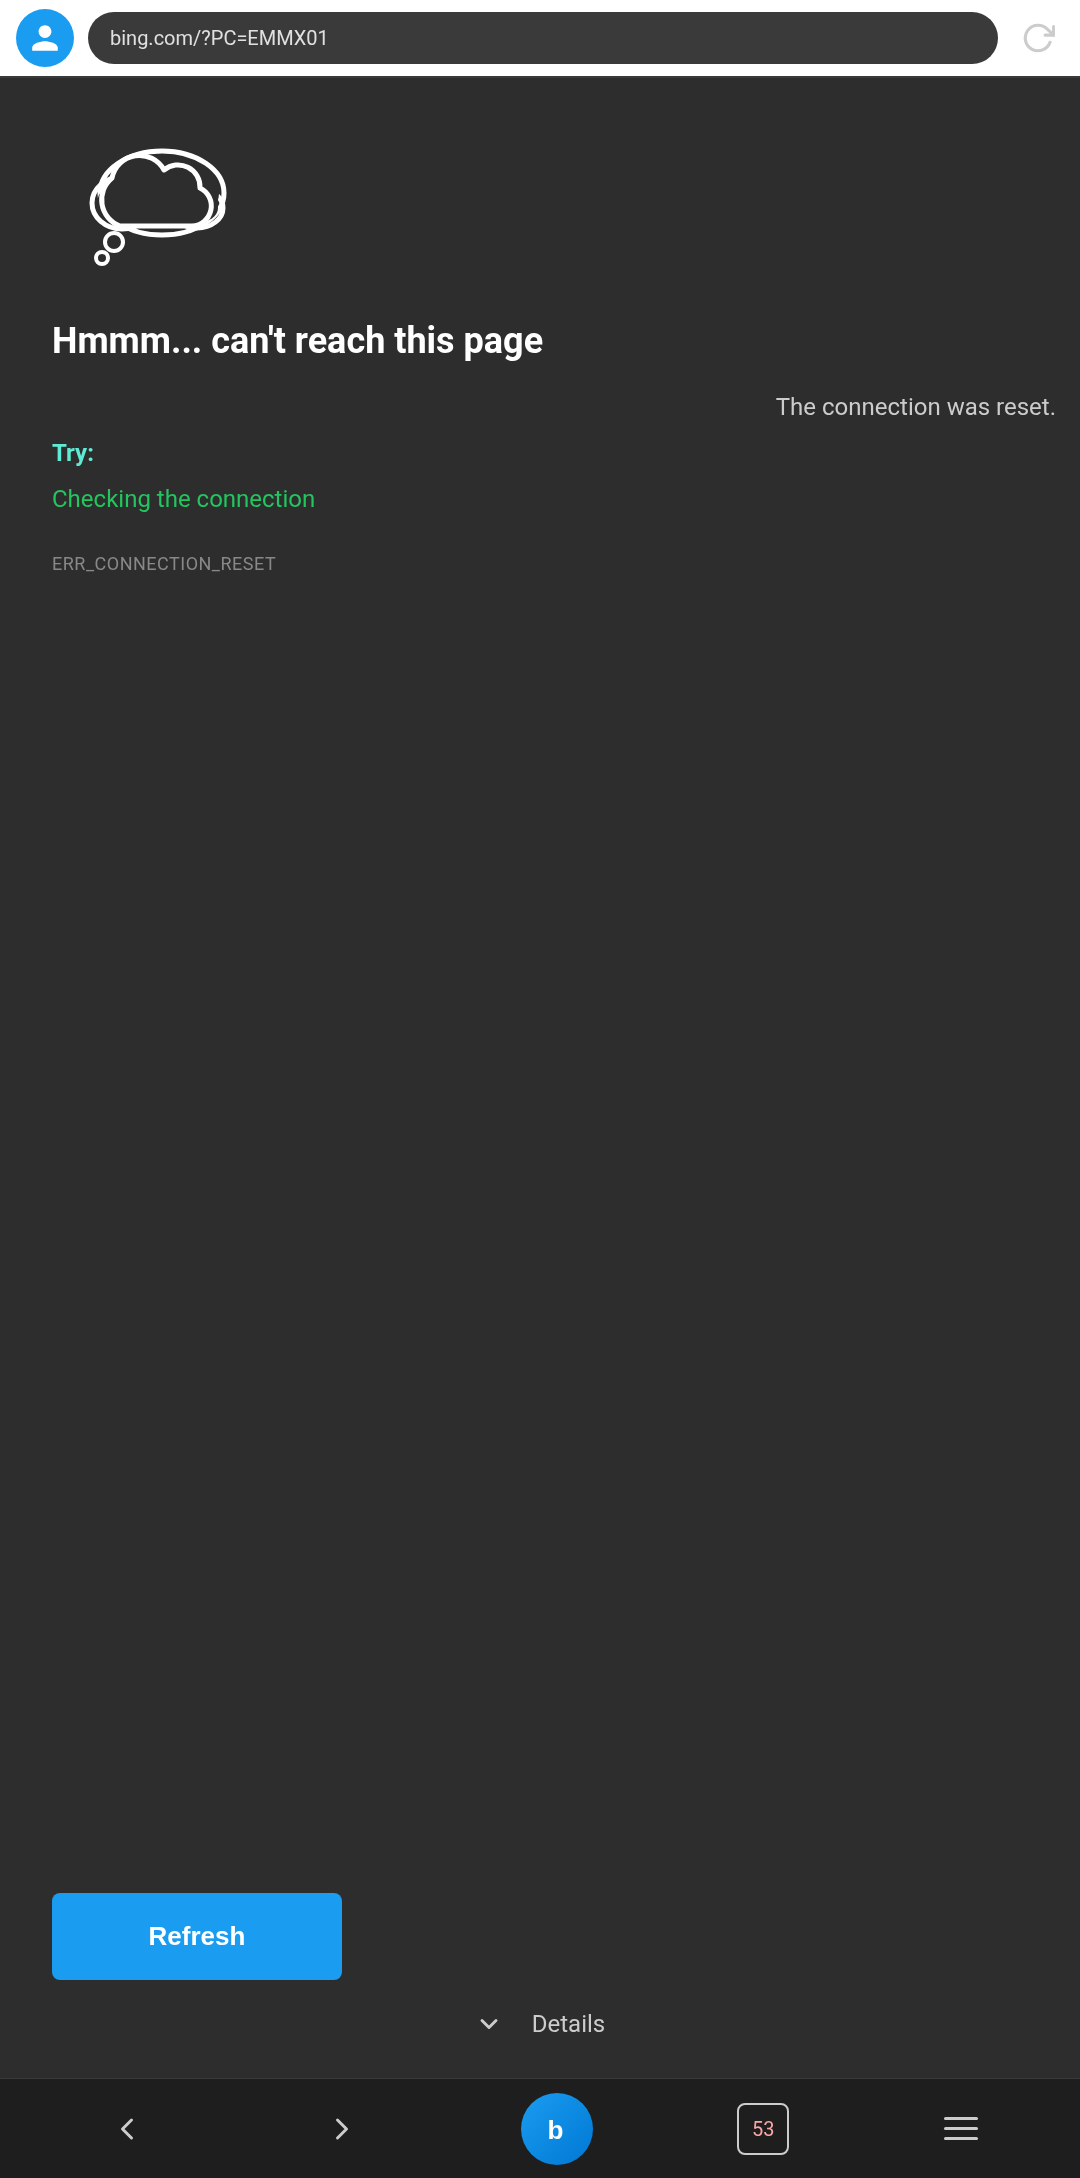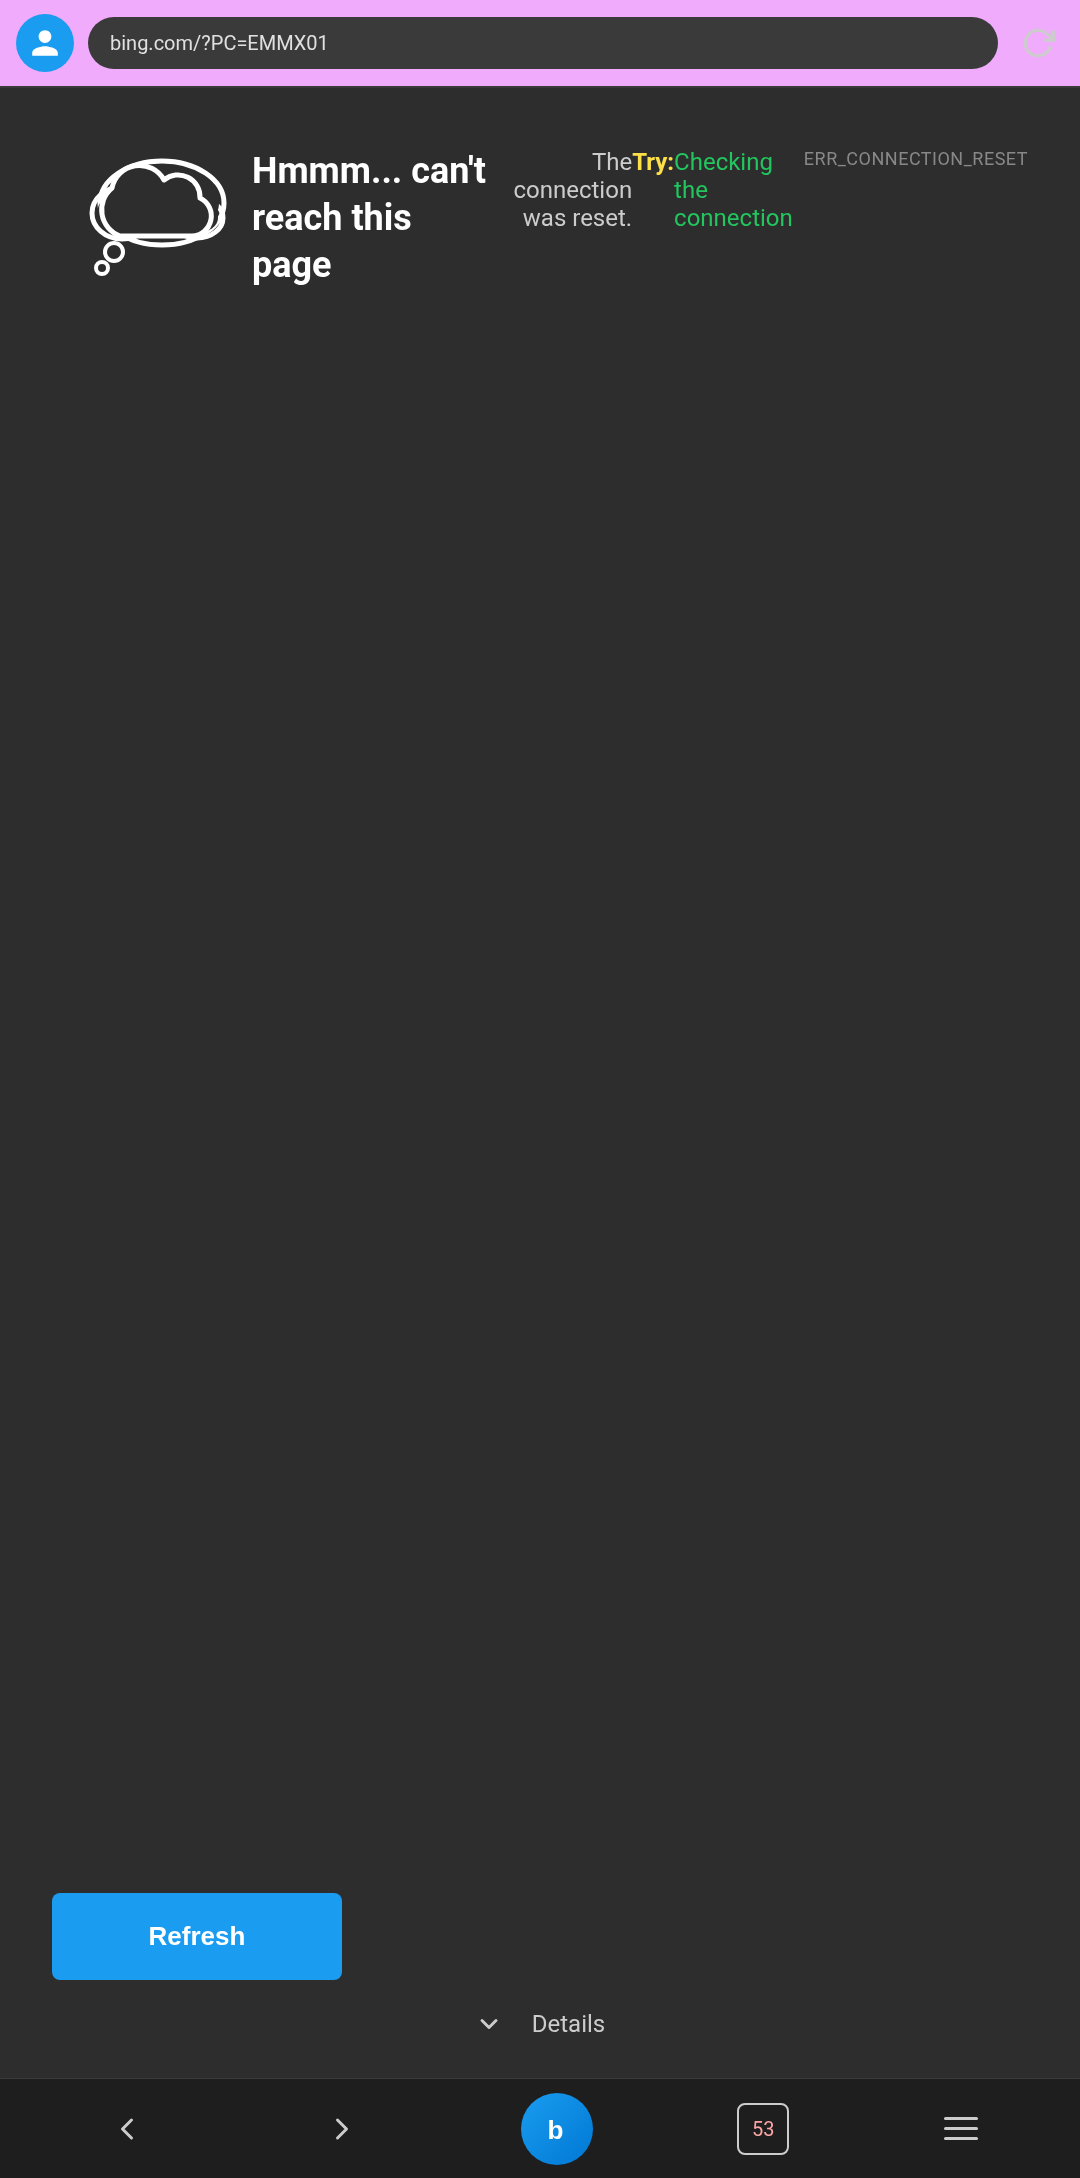--- a/index.html
+++ b/index.html
@@ -17,26 +17,26 @@
       max-width: 1080px;
       margin: 0 auto;
       min-height: 2178px;
       display: flex;
       flex-direction: column;
       position: relative;
     }
 
     
     .browser-bar {
-      background-color: #f0abfc;
+      background-color: #ffffff;
       display: flex;
       align-items: center;
       padding: 14px 16px;
       gap: 14px;
-      height: 86px;
+      height: 76px;
       flex-shrink: 0;
     }
 
     .avatar-circle {
       width: 58px;
       height: 58px;
       border-radius: 50%;
       background-color: #1a9cf0;
       display: flex;
       align-items: center;
@@ -83,23 +83,23 @@
 
     
     .separator {
       height: 2px;
       background-color: #3a3a3a;
     }
 
     
     .main-content {
       flex: 1;
-      padding: 60px 52px 40px 52px;
-      display: flex;
-      flex-direction: row;
+      padding: 60px 24px 40px 52px;
+      display: flex;
+      flex-direction: column;
     }
 
     
     .thought-bubble {
       margin-bottom: 50px;
       width: 200px;
       height: 130px;
     }
 
     .error-title {
@@ -113,21 +113,21 @@
     .error-description {
       font-size: 24px;
       color: #cccccc;
       margin-bottom: 18px;
       font-weight: 400;
       text-align: right;
     }
 
     .try-label {
       font-size: 24px;
-      color: #fde047;
+      color: #5eead4;
       font-weight: 700;
       margin-bottom: 18px;
     }
 
     .suggestion {
       font-size: 24px;
       color: #22c55e;
       margin-bottom: 40px;
     }
 

